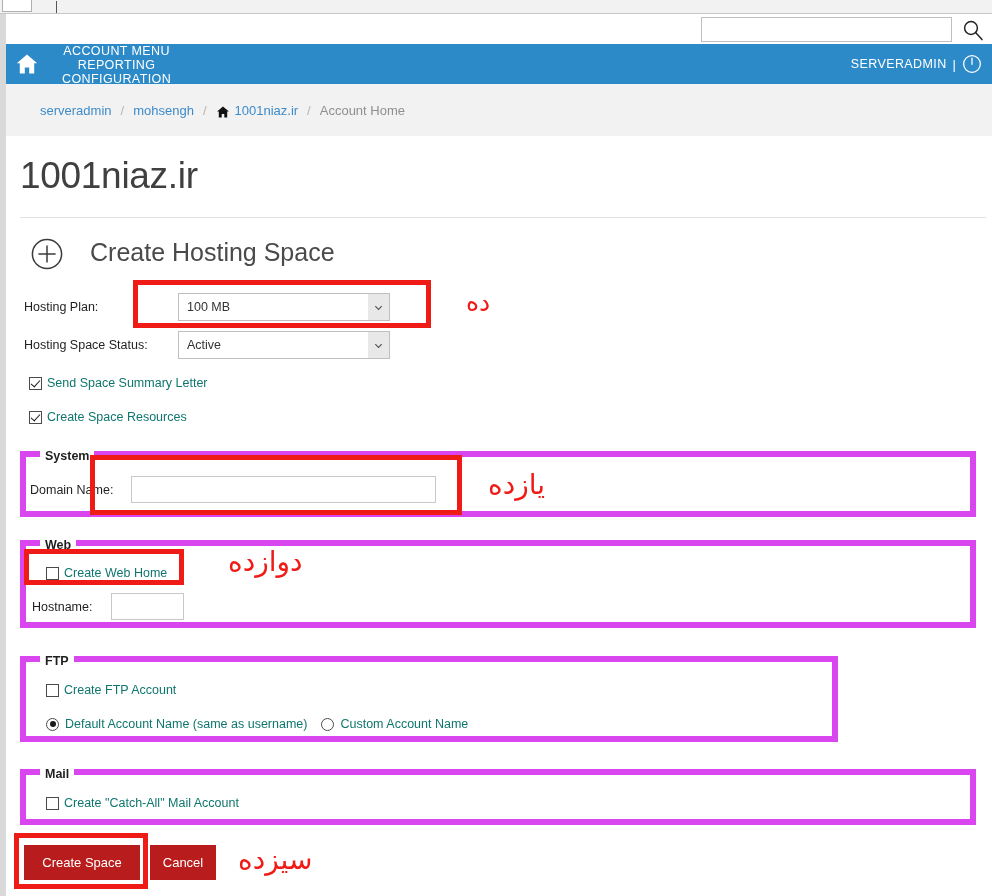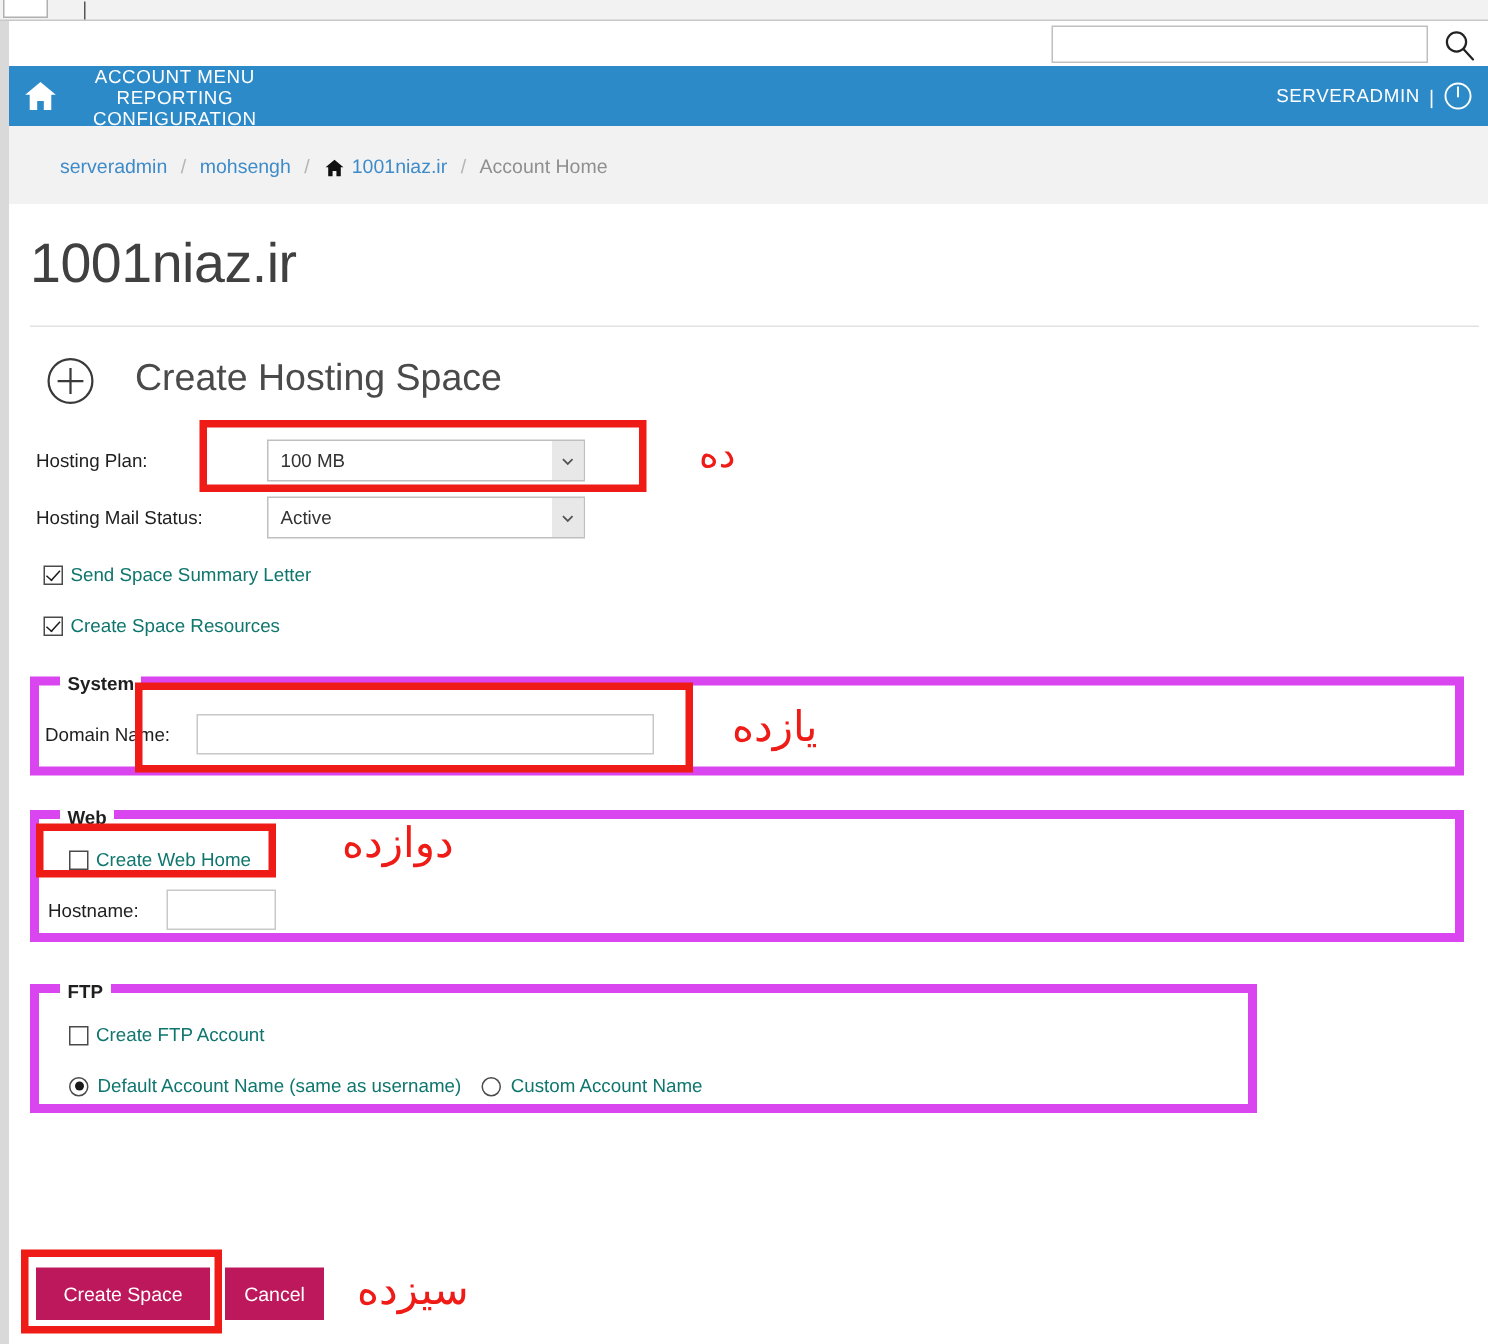--- a/index.html
+++ b/index.html
@@ -254,21 +254,21 @@
     height: 27px;
     font-family: "Liberation Sans", sans-serif;
     font-size: 12.5px;
     color: #333;
     padding: 0 5px;
     outline: none;
   }
 
   
   .btn {
-    background: #be185d;
+    background: #b91c1c;
     border: none;
     color: #ffffff;
     font-family: "Liberation Sans", sans-serif;
     font-size: 13px;
     height: 35px;
     cursor: pointer;
   }
 
   
   .redbox {
@@ -372,21 +372,21 @@
       <span class="selval">100 MB</span>
       <span class="selarrow">
         <svg viewBox="0 0 12 12" width="11" height="11" fill="none" stroke="#555" stroke-width="1.3">
           <polyline points="2.5,4.5 6,8 9.5,4.5"></polyline>
         </svg>
       </span>
     </div>
   </div>
 
   <div class="frow" style="left:24px; top:331px;">
-    <span class="flabel" style="width:154px;">Hosting Mail Status:</span>
+    <span class="flabel" style="width:154px;">Hosting Space Status:</span>
     <div class="selbox">
       <span class="selval">Active</span>
       <span class="selarrow">
         <svg viewBox="0 0 12 12" width="11" height="11" fill="none" stroke="#555" stroke-width="1.3">
           <polyline points="2.5,4.5 6,8 9.5,4.5"></polyline>
         </svg>
       </span>
     </div>
   </div>
 
@@ -427,20 +427,27 @@
       <span class="cblabel">Create FTP Account</span>
     </div>
     <div style="position:absolute; left:20px; top:55px; display:flex; align-items:center; gap:6px;">
       <span class="radio on"></span>
       <span class="cblabel">Default Account Name (same as username)</span>
       <span class="radio" style="margin-left:8px;"></span>
       <span class="cblabel">Custom Account Name</span>
     </div>
   </div>
 
+  <div class="fs" style="left:20px; top:769px; width:956px; height:56px;">
+    <span class="fs-legend">Mail</span>
+    <div class="cbrow" style="left:20px; top:21px;">
+      <span class="cbox"></span>
+      <span class="cblabel">Create "Catch-All" Mail Account</span>
+    </div>
+  </div>
 
   <button class="btn" style="position:absolute; left:24px; top:845px; width:116px;">Create Space</button>
   <button class="btn" style="position:absolute; left:150px; top:845px; width:66px;">Cancel</button>
 
   <div class="redbox" style="left:133px; top:280px; width:298px; height:48px;"></div>
   <div class="anno" style="left:466px; top:288px;">ده</div>
 
   <div class="redbox" style="left:90px; top:455px; width:372px; height:60px;"></div>
   <div class="anno" style="left:488px; top:468px; font-size:28px;">یازده</div>
 

